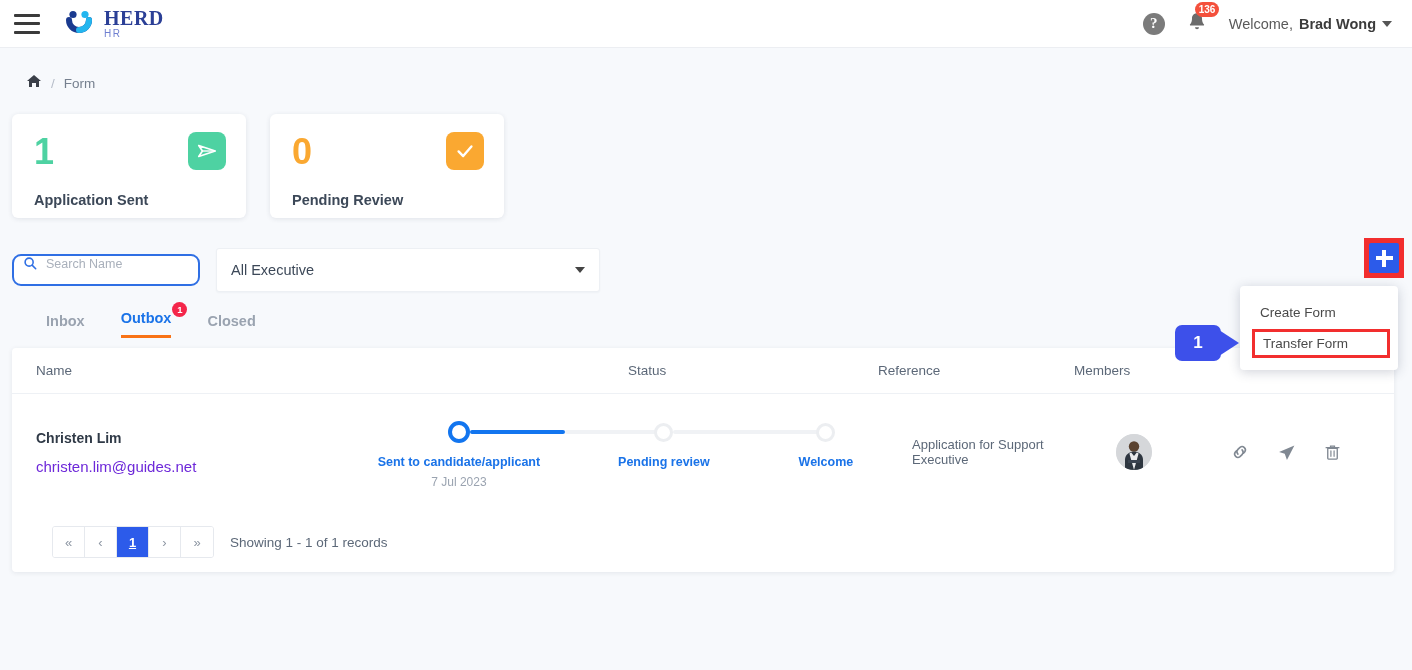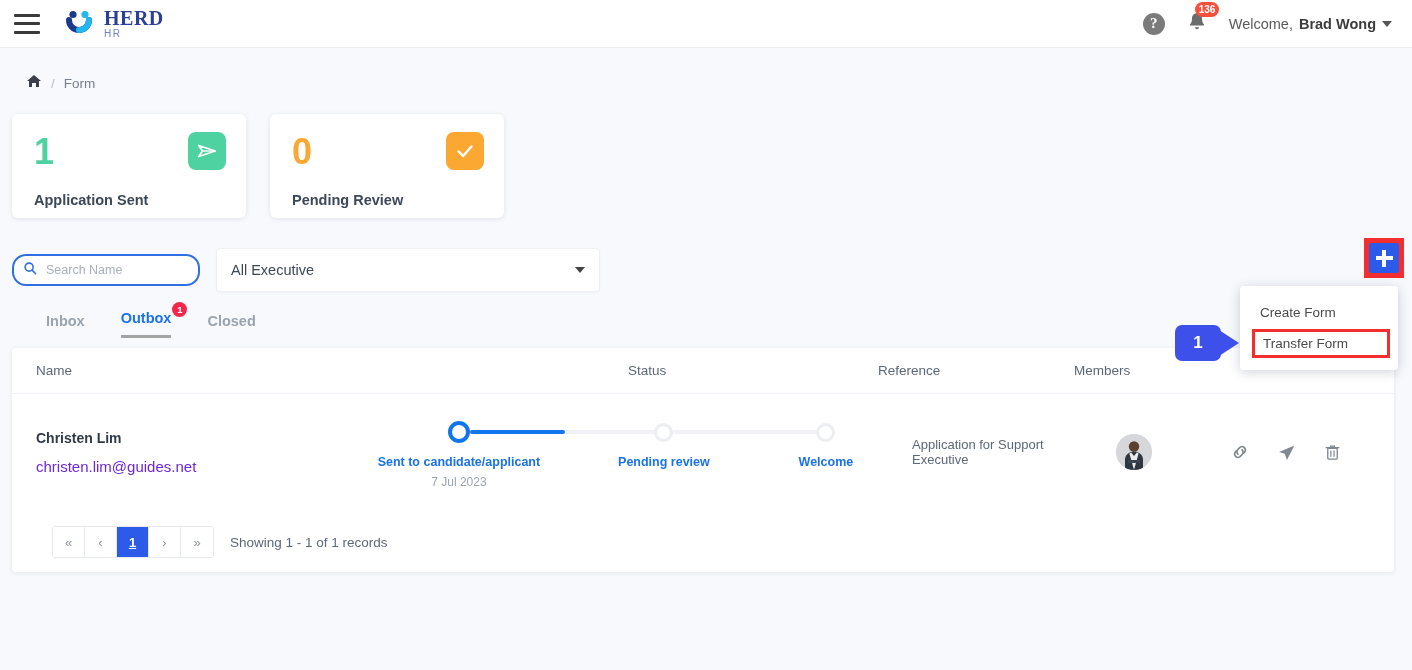--- a/index.html
+++ b/index.html
@@ -93,22 +93,22 @@
   .card-icon.green { background: #4ed2a2; }
   .card-icon.orange { background: #faa831; }
 
   
   .filter-row {
     display: flex; align-items: center; gap: 16px;
     padding: 30px 0 0 12px; position: relative;
   }
   .search-box {
     width: 188px; height: 32px; background: #fff;
-    border: 2px solid #2f6fe4; border-radius: 14px;
-    display: flex; align-items: center; gap: 7px; padding: 0 9px;
+    border: 2px solid #2f6fe4; border-radius: 9px;
+    display: flex; align-items: flex-start; gap: 7px; padding: 0 9px;
   }
   .search-box input {
     border: none; outline: none; font-size: 12.5px; color: #3c4858;
     width: 100%; font-family: "Liberation Sans", sans-serif; background: transparent;
   }
   .search-box input::placeholder { color: #a9b0bb; }
   .select-box {
     width: 384px; height: 44px; background: #fff; border: 1px solid #edf0f4;
     border-radius: 3px; display: flex; align-items: center; padding: 0 14px;
     font-size: 14.5px; color: #3c4858; cursor: pointer;
@@ -161,21 +161,21 @@
     border-bottom: 13px solid transparent; border-left: 20px solid #3d50ea;
     margin-left: -2px;
   }
 
   
   .tabs { display: flex; align-items: flex-end; gap: 36px; padding: 18px 0 0 46px; }
   .tab {
     font-size: 14.5px; font-weight: bold; color: #9aa3b0; cursor: pointer;
     padding-bottom: 9px; position: relative;
   }
-  .tab.active { color: #1a73e8; border-bottom: 3px solid #a3a3a3; }
+  .tab.active { color: #1a73e8; border-bottom: 3px solid #f97316; }
   .tab-badge {
     position: absolute; top: -8px; right: -16px;
     background: #f4264a; color: #fff; font-size: 9.5px; font-weight: bold;
     width: 15px; height: 15px; border-radius: 50%;
     display: flex; align-items: center; justify-content: center;
   }
 
   
   .panel {
     margin: 10px 18px 0 12px; background: #fff; border-radius: 4px;

